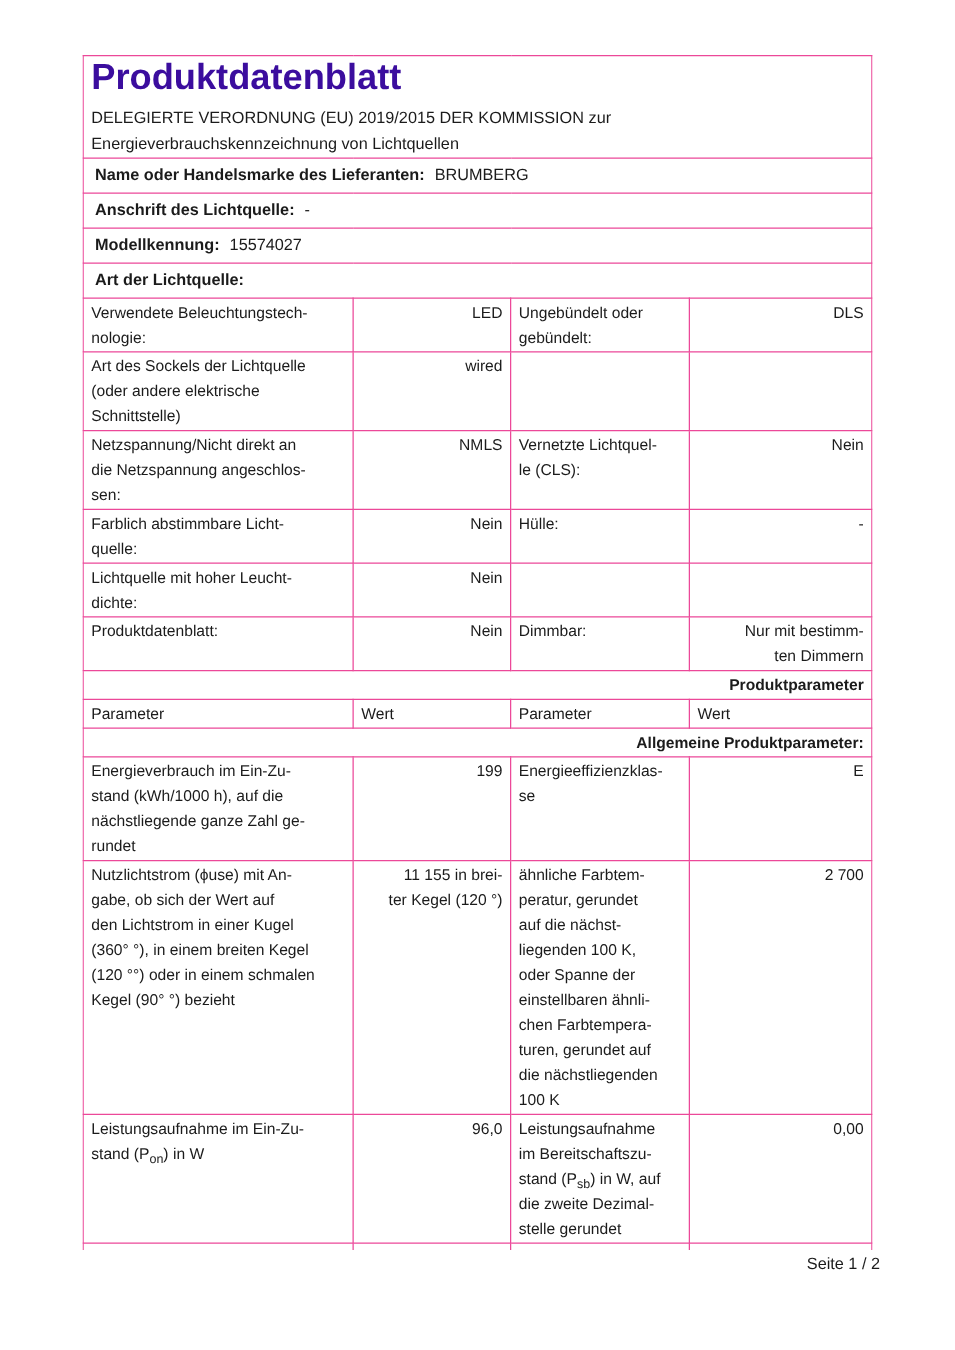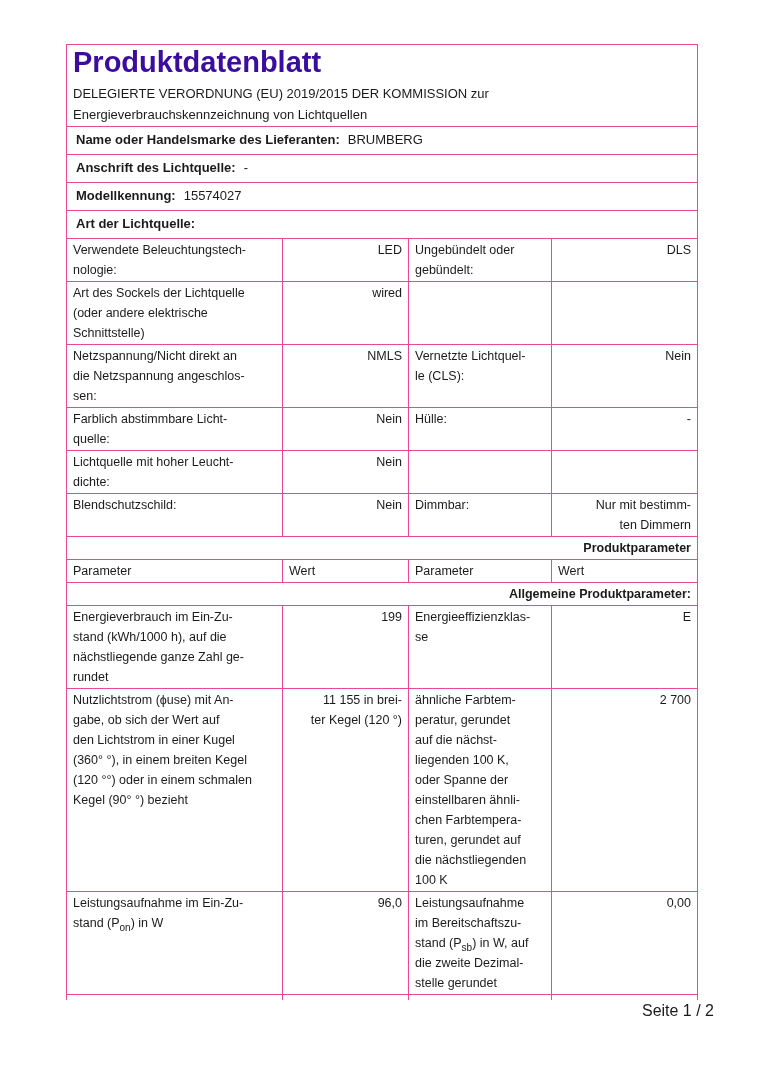--- a/index.html
+++ b/index.html
@@ -60,22 +60,22 @@
     font-size: 13px;
     line-height: 21px;
     padding: 0 6px;
   }
   tr.colhead td { line-height: 20px; }
   td.v { text-align: right; }
   tr.row-clip td { height: 80px; }
   .footer {
     position: absolute;
     top: 1004px;
-    right: 50px;
-    font-size: 16px;
+    right: 60px;
+    font-size: 13px;
     line-height: 14px;
   }
   sub { font-size: 10px; line-height: 0; }
 </style>
 </head>
 <body>
 
 <div class="sheet">
   <div class="doc">
     <table class="main">
@@ -137,21 +137,21 @@
           <td>Hülle:</td>
           <td class="v">-</td>
         </tr>
         <tr>
           <td>Lichtquelle mit hoher Leucht-<br>dichte:</td>
           <td class="v">Nein</td>
           <td></td>
           <td class="v"></td>
         </tr>
         <tr>
-          <td>Blendschutzschild:</td>
+          <td>Produktdatenblatt:</td>
           <td class="v">Nein</td>
           <td>Dimmbar:</td>
           <td class="v">Nur mit bestimm-<br>ten Dimmern</td>
         </tr>
 
         <tr>
           <td class="section-cell" colspan="4">Produktparameter</td>
         </tr>
         <tr class="colhead">
           <td>Parameter</td>

